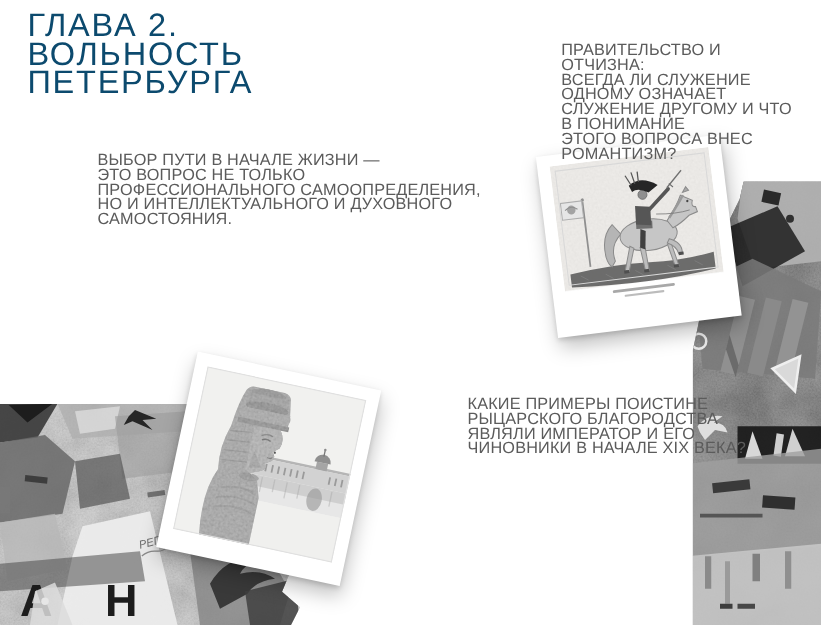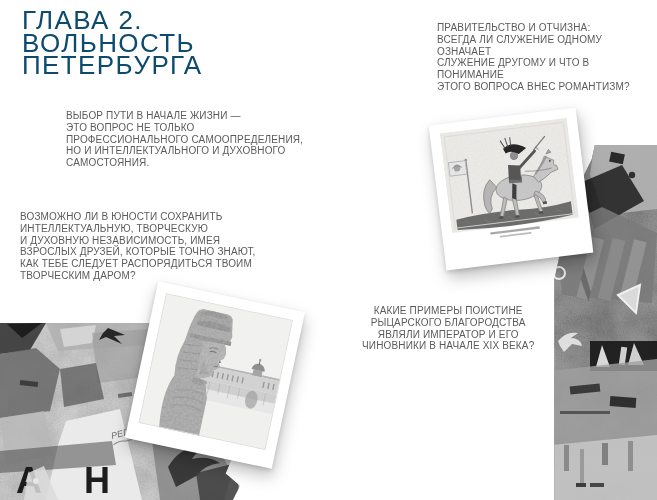--- a/index.html
+++ b/index.html
@@ -8,28 +8,28 @@
     background:#ffffff;
     font-family:"Liberation Sans","DejaVu Sans",sans-serif;
   }
   .chapter-title{
     position:absolute; left:22px; top:9px; margin:0;
     font-size:26px; line-height:22.5px; font-weight:400;
     letter-spacing:1.4px; color:#0c4a6e; text-transform:uppercase;
     white-space:pre-line; z-index:5;
   }
   .q{
-    position:absolute; margin:0;
-    font-size:10px; line-height:11.8px; letter-spacing:0.15px;
+    position:absolute; margin:12px;
+    font-size:13px; line-height:11.8px; letter-spacing:0.15px;
     color:#5b5b5b; text-transform:uppercase; white-space:pre-line; z-index:5;
   }
   .q-path{left:66px; top:110px;}
   .q-independence{left:20px; top:211px;}
   .q-government{left:437px; top:22px;}
-  .q-nobility{left:362px; top:305px;text-align:center;}
+  .q-nobility{left:362px; top:305px;}
   .q-discoveries{left:412px; top:394px;}
 
   .collage{position:absolute; z-index:1;}
   .collage-left{
     left:0; top:323px; width:240px; height:177px;
     clip-path:polygon(0 0,63% 0,62% 30%,66% 45%,63% 55%,80% 58%,78% 70%,98% 72%,94% 85%,100% 92%,97% 100%,0 100%);
   }
   .collage-right{
     left:550px; top:145px; width:107px; height:355px;
     clip-path:polygon(42% 0,100% 0,100% 100%,4% 100%,4% 38%,9% 31%,5% 25%,39% 4%);
@@ -314,26 +314,20 @@
 
   <h1 class="chapter-title">ГЛАВА 2.
 ВОЛЬНОСТЬ
 ПЕТЕРБУРГА</h1>
 
   <p class="q q-path">ВЫБОР ПУТИ В НАЧАЛЕ ЖИЗНИ —
 ЭТО ВОПРОС НЕ ТОЛЬКО
 ПРОФЕССИОНАЛЬНОГО САМООПРЕДЕЛЕНИЯ,
 НО И ИНТЕЛЛЕКТУАЛЬНОГО И ДУХОВНОГО
 САМОСТОЯНИЯ.</p>
-  <p class="q q-independence">ВОЗМОЖНО ЛИ В ЮНОСТИ СОХРАНИТЬ
-ИНТЕЛЛЕКТУАЛЬНУЮ, ТВОРЧЕСКУЮ
-И ДУХОВНУЮ НЕЗАВИСИМОСТЬ, ИМЕЯ
-ВЗРОСЛЫХ ДРУЗЕЙ, КОТОРЫЕ ТОЧНО ЗНАЮТ,
-КАК ТЕБЕ СЛЕДУЕТ РАСПОРЯДИТЬСЯ ТВОИМ
-ТВОРЧЕСКИМ ДАРОМ?</p>
   <p class="q q-government">ПРАВИТЕЛЬСТВО И ОТЧИЗНА:
 ВСЕГДА ЛИ СЛУЖЕНИЕ ОДНОМУ ОЗНАЧАЕТ
 СЛУЖЕНИЕ ДРУГОМУ И ЧТО В ПОНИМАНИЕ
 ЭТОГО ВОПРОСА ВНЕС РОМАНТИЗМ?</p>
   <p class="q q-nobility">КАКИЕ ПРИМЕРЫ ПОИСТИНЕ
 РЫЦАРСКОГО БЛАГОРОДСТВА
 ЯВЛЯЛИ ИМПЕРАТОР И ЕГО
 ЧИНОВНИКИ В НАЧАЛЕ XIX ВЕКА?</p>
 
 </div>

